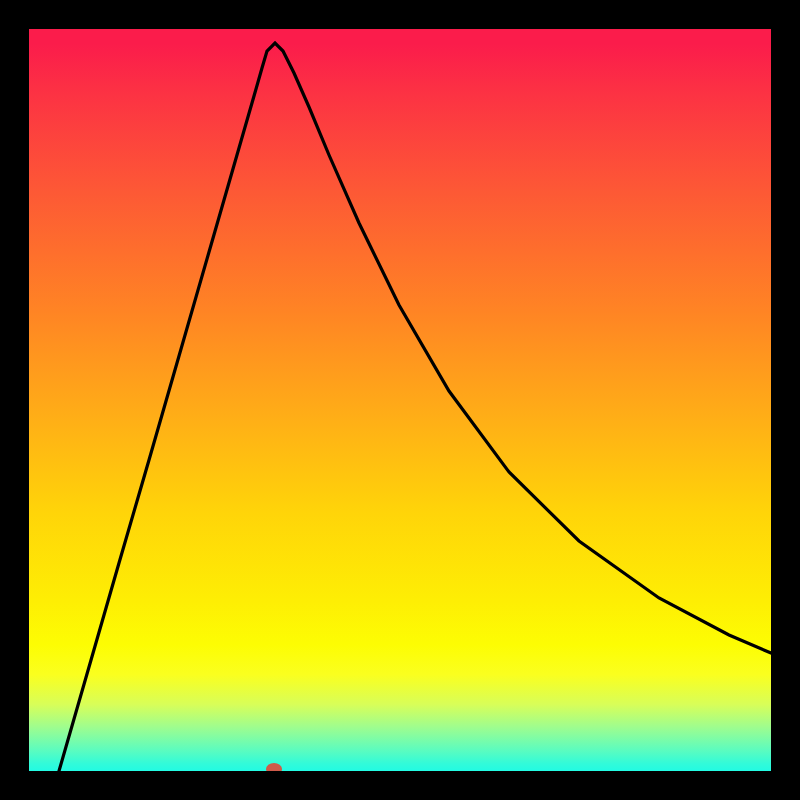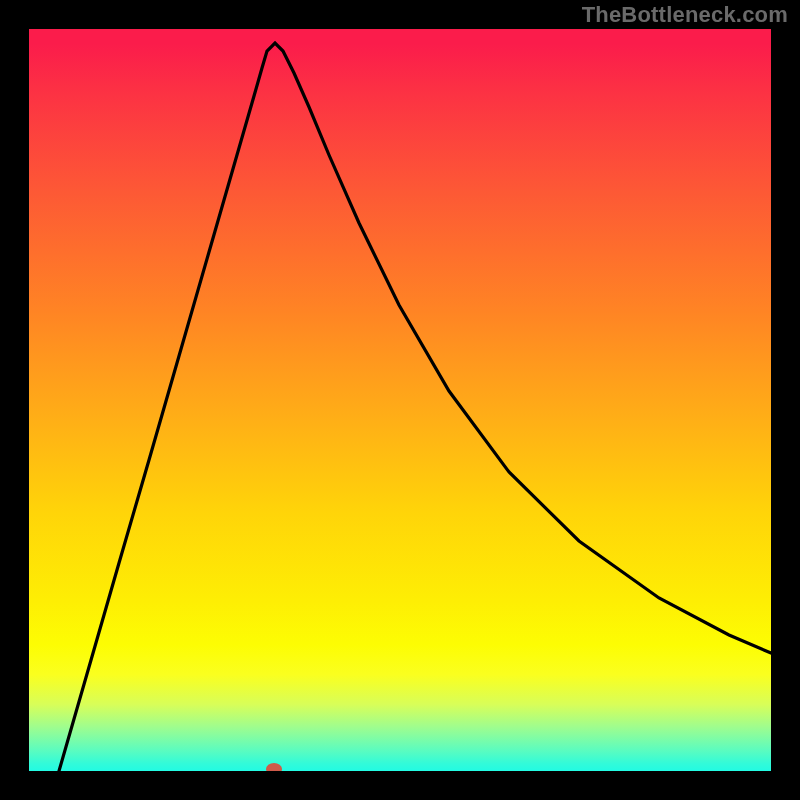--- a/index.html
+++ b/index.html
@@ -71,21 +71,20 @@
     border-radius: 50%;
     z-index: 12;
     transform: translate(-50%, -50%);
   }
 </style>
 </head>
 <body>
 
 <div class="frame">
 
-  <div class="watermark">TheBottleneck.com</div>
 
   <div class="plot">
     <div class="gradient"></div>
 
     <svg class="curve" viewBox="0 0 742 742" preserveAspectRatio="none">
       <path fill="none" stroke-width="3.2" stroke-linecap="round" d="M 30,742 L 60,638 L 90,534 L 120,431 L 150,327 L 180,223 L 210,119 L 225,67 L 233,39 L 238,22 L 246,14 L 254,22 L 265,44 L 280,78 L 300,126 L 330,194 L 370,276 L 420,362 L 480,443 L 550,512 L 630,569 L 700,606 L 742,624" id="curve-path" stroke="#000000"></path>
     </svg>
 
     <div class="marker" id="marker" style="background: rgb(207, 90, 74); left: 245px; top: 740px;"></div>
   </div>

